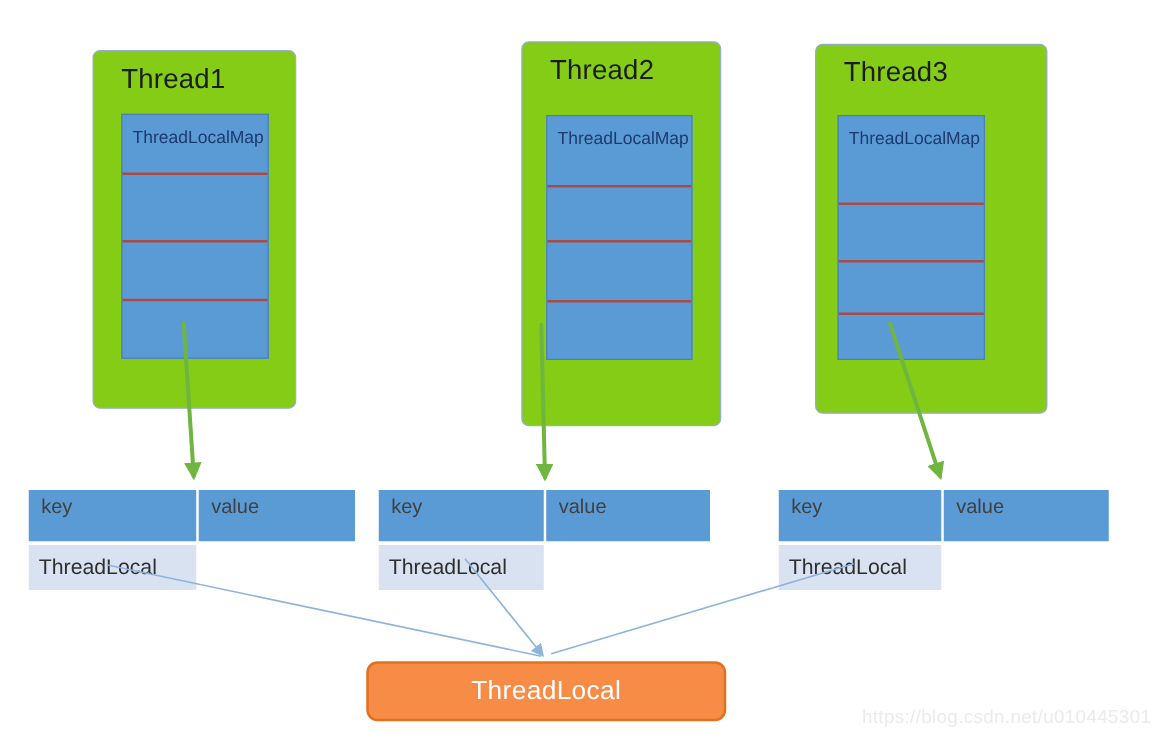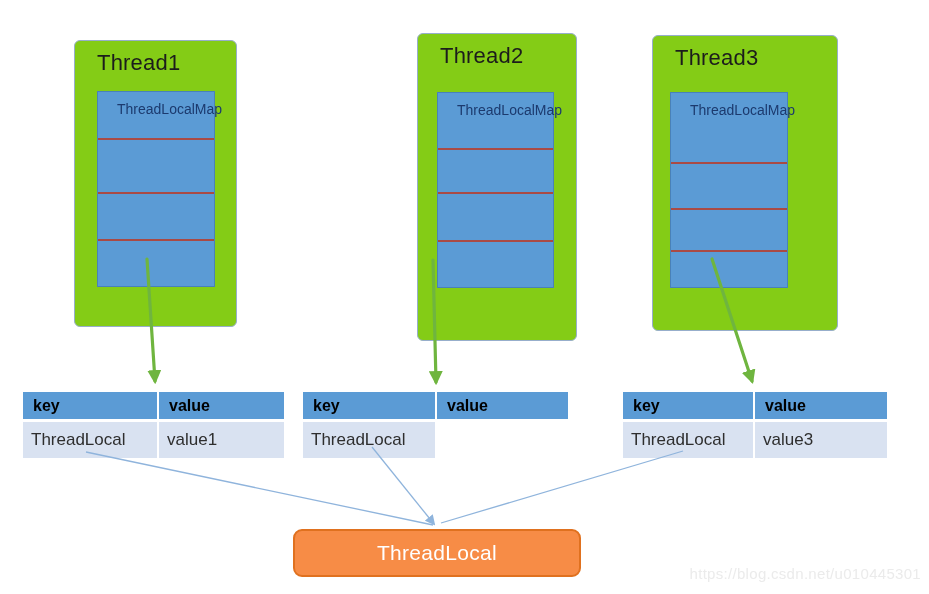--- a/index.html
+++ b/index.html
@@ -34,42 +34,42 @@
     font-size:22px;color:#1c1c1c;letter-spacing:0.2px;
   }
   .map-box{
     position:absolute;background:var(--thread-box-blue);
     border:1px solid #4981B8;box-sizing:border-box;
   }
   .map-1{left:22px;top:50px;width:118px;height:196px;}
   .map-2{left:19px;top:58px;width:117px;height:196px;}
   .map-3{left:17px;top:56px;width:118px;height:196px;}
   .map-label{
-    display:block;padding:9px 0 0 19px;
+    display:block;padding:9px 0 0 8px;
     font-size:14px;color:var(--map-label-navy);white-space:nowrap;
   }
   .map-divider{
     position:absolute;left:0;right:0;height:2px;
     background:var(--map-divider-red);
   }
   .map-1 .d1{top:46px;} .map-1 .d2{top:100px;} .map-1 .d3{top:147px;}
   .map-2 .d1{top:55px;} .map-2 .d2{top:99px;}  .map-2 .d3{top:147px;}
   .map-3 .d1{top:69px;} .map-3 .d2{top:115px;} .map-3 .d3{top:157px;}
   
   .kv-table{
     position:absolute;display:grid;
     grid-template-columns:var(--col1,135px) 1fr;
     column-gap:2px;row-gap:3px;
   }
   .t1{left:23px;top:392px;width:261px;--col1:134px;}
   .t2{left:303px;top:392px;width:265px;--col1:132px;}
   .t3{left:623px;top:392px;width:264px;--col1:130px;}
   .kv-th{
-    background:var(--table-header-blue);color:#000000;font-weight:bold;
-    font-size:16px;height:27px;line-height:27px;padding-left:10px;
+    background:var(--table-header-blue);color:#404040;font-weight:normal;
+    font-size:16px;height:41px;line-height:27px;padding-left:10px;
   }
   .kv-td{
     background:var(--table-row-bg);color:#2e2e2e;
     font-size:17px;height:36px;line-height:36px;padding-left:8px;
   }
   
   .shared-box{
     position:absolute;left:293px;top:529px;width:288px;height:48px;
     background:var(--shared-box-orange);
     border:2px solid var(--shared-box-border);border-radius:9px;
@@ -120,34 +120,32 @@
       <div class="map-divider d1"></div>
       <div class="map-divider d2"></div>
       <div class="map-divider d3"></div>
     </div>
   </div>
 
   <div class="kv-table t1">
     <div class="kv-th">key</div>
     <div class="kv-th">value</div>
     <div class="kv-td">ThreadLocal</div>
-    <div class="kv-td">value1</div>
   </div>
 
   <div class="kv-table t2">
     <div class="kv-th">key</div>
     <div class="kv-th">value</div>
     <div class="kv-td">ThreadLocal</div>
   </div>
 
   <div class="kv-table t3">
     <div class="kv-th">key</div>
     <div class="kv-th">value</div>
     <div class="kv-td">ThreadLocal</div>
-    <div class="kv-td">value3</div>
   </div>
 
   <div class="shared-box">
     <span class="shared-label">ThreadLocal</span>
   </div>
 
   <div class="watermark">https://blog.csdn.net/u010445301</div>
 
   <svg class="overlay" viewBox="0 0 929 594" xmlns="http://www.w3.org/2000/svg">
     <defs>

